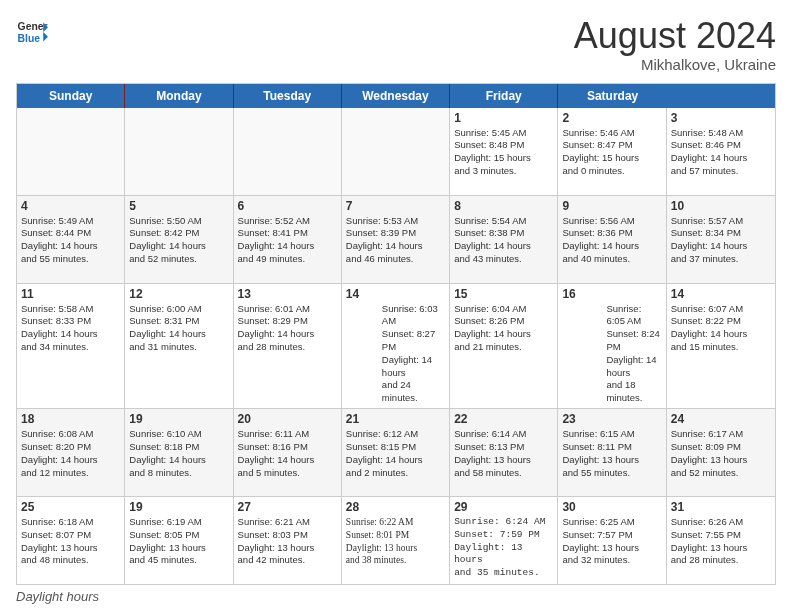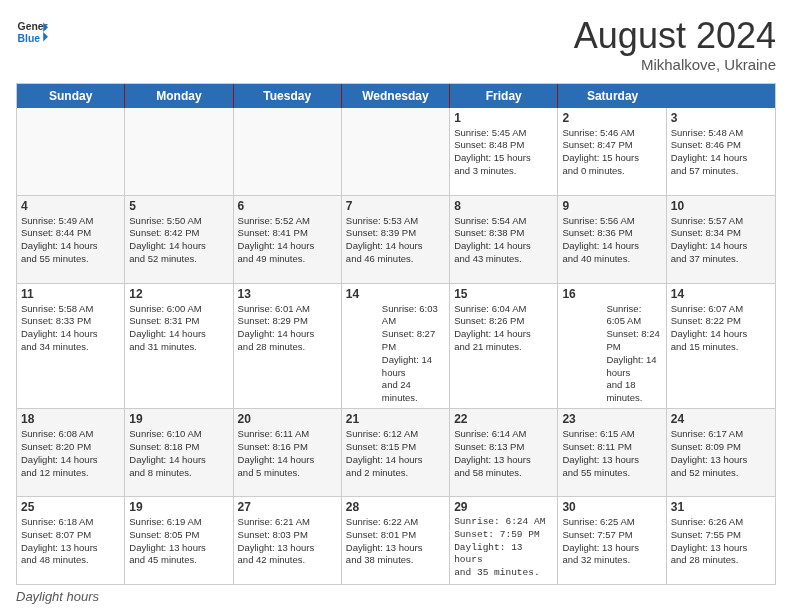--- a/index.html
+++ b/index.html
@@ -337,21 +337,21 @@
           </div>
           <div class="cal-cell">
             <div class="day-num">27</div>
             <div class="day-info" style="white-space: pre-line;">Sunrise: 6:21 AM
 Sunset: 8:03 PM
 Daylight: 13 hours
 and 42 minutes.</div>
           </div>
           <div class="cal-cell">
             <div class="day-num">28</div>
-            <div class="day-info" style="white-space: pre-line;">Sunrise: 6:22 AM
+            <div class="day-info" style="white-space: pre-line; font-family: Liberation Serif, serif;">Sunrise: 6:22 AM
 Sunset: 8:01 PM
 Daylight: 13 hours
 and 38 minutes.</div>
           </div>
           <div class="cal-cell">
             <div class="day-num">29</div>
             <div class="day-info" style="white-space: pre-line; font-family: Liberation Mono, monospace;">Sunrise: 6:24 AM
 Sunset: 7:59 PM
 Daylight: 13 hours
 and 35 minutes.</div>

